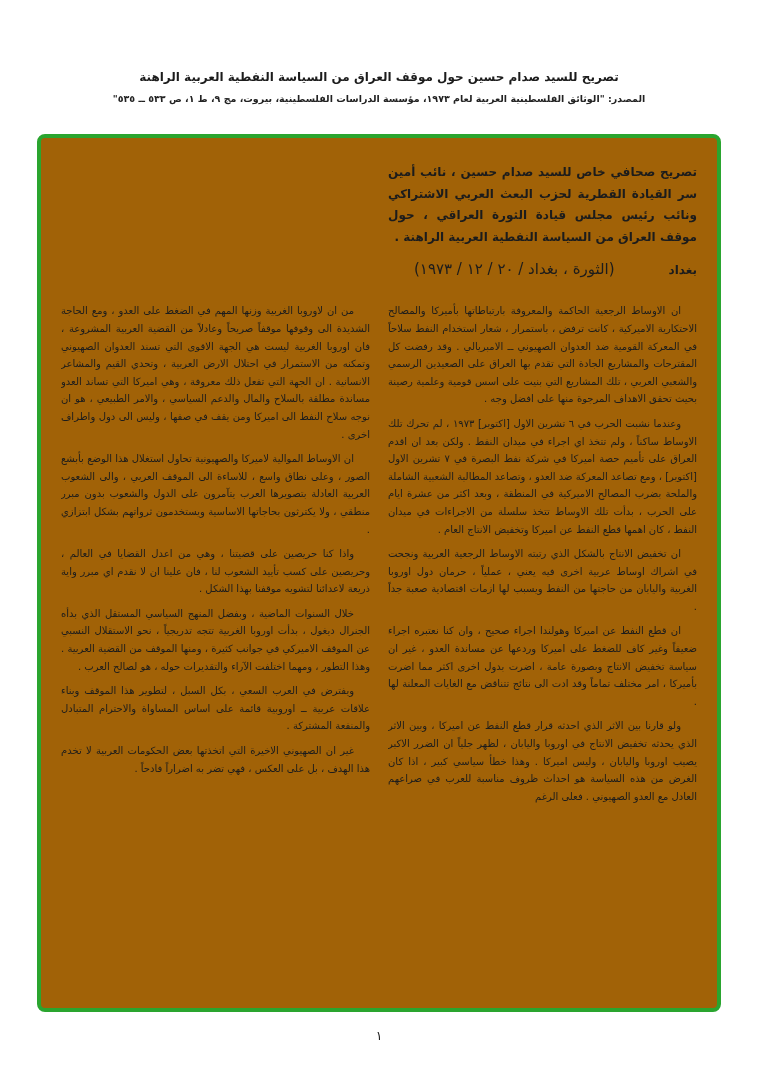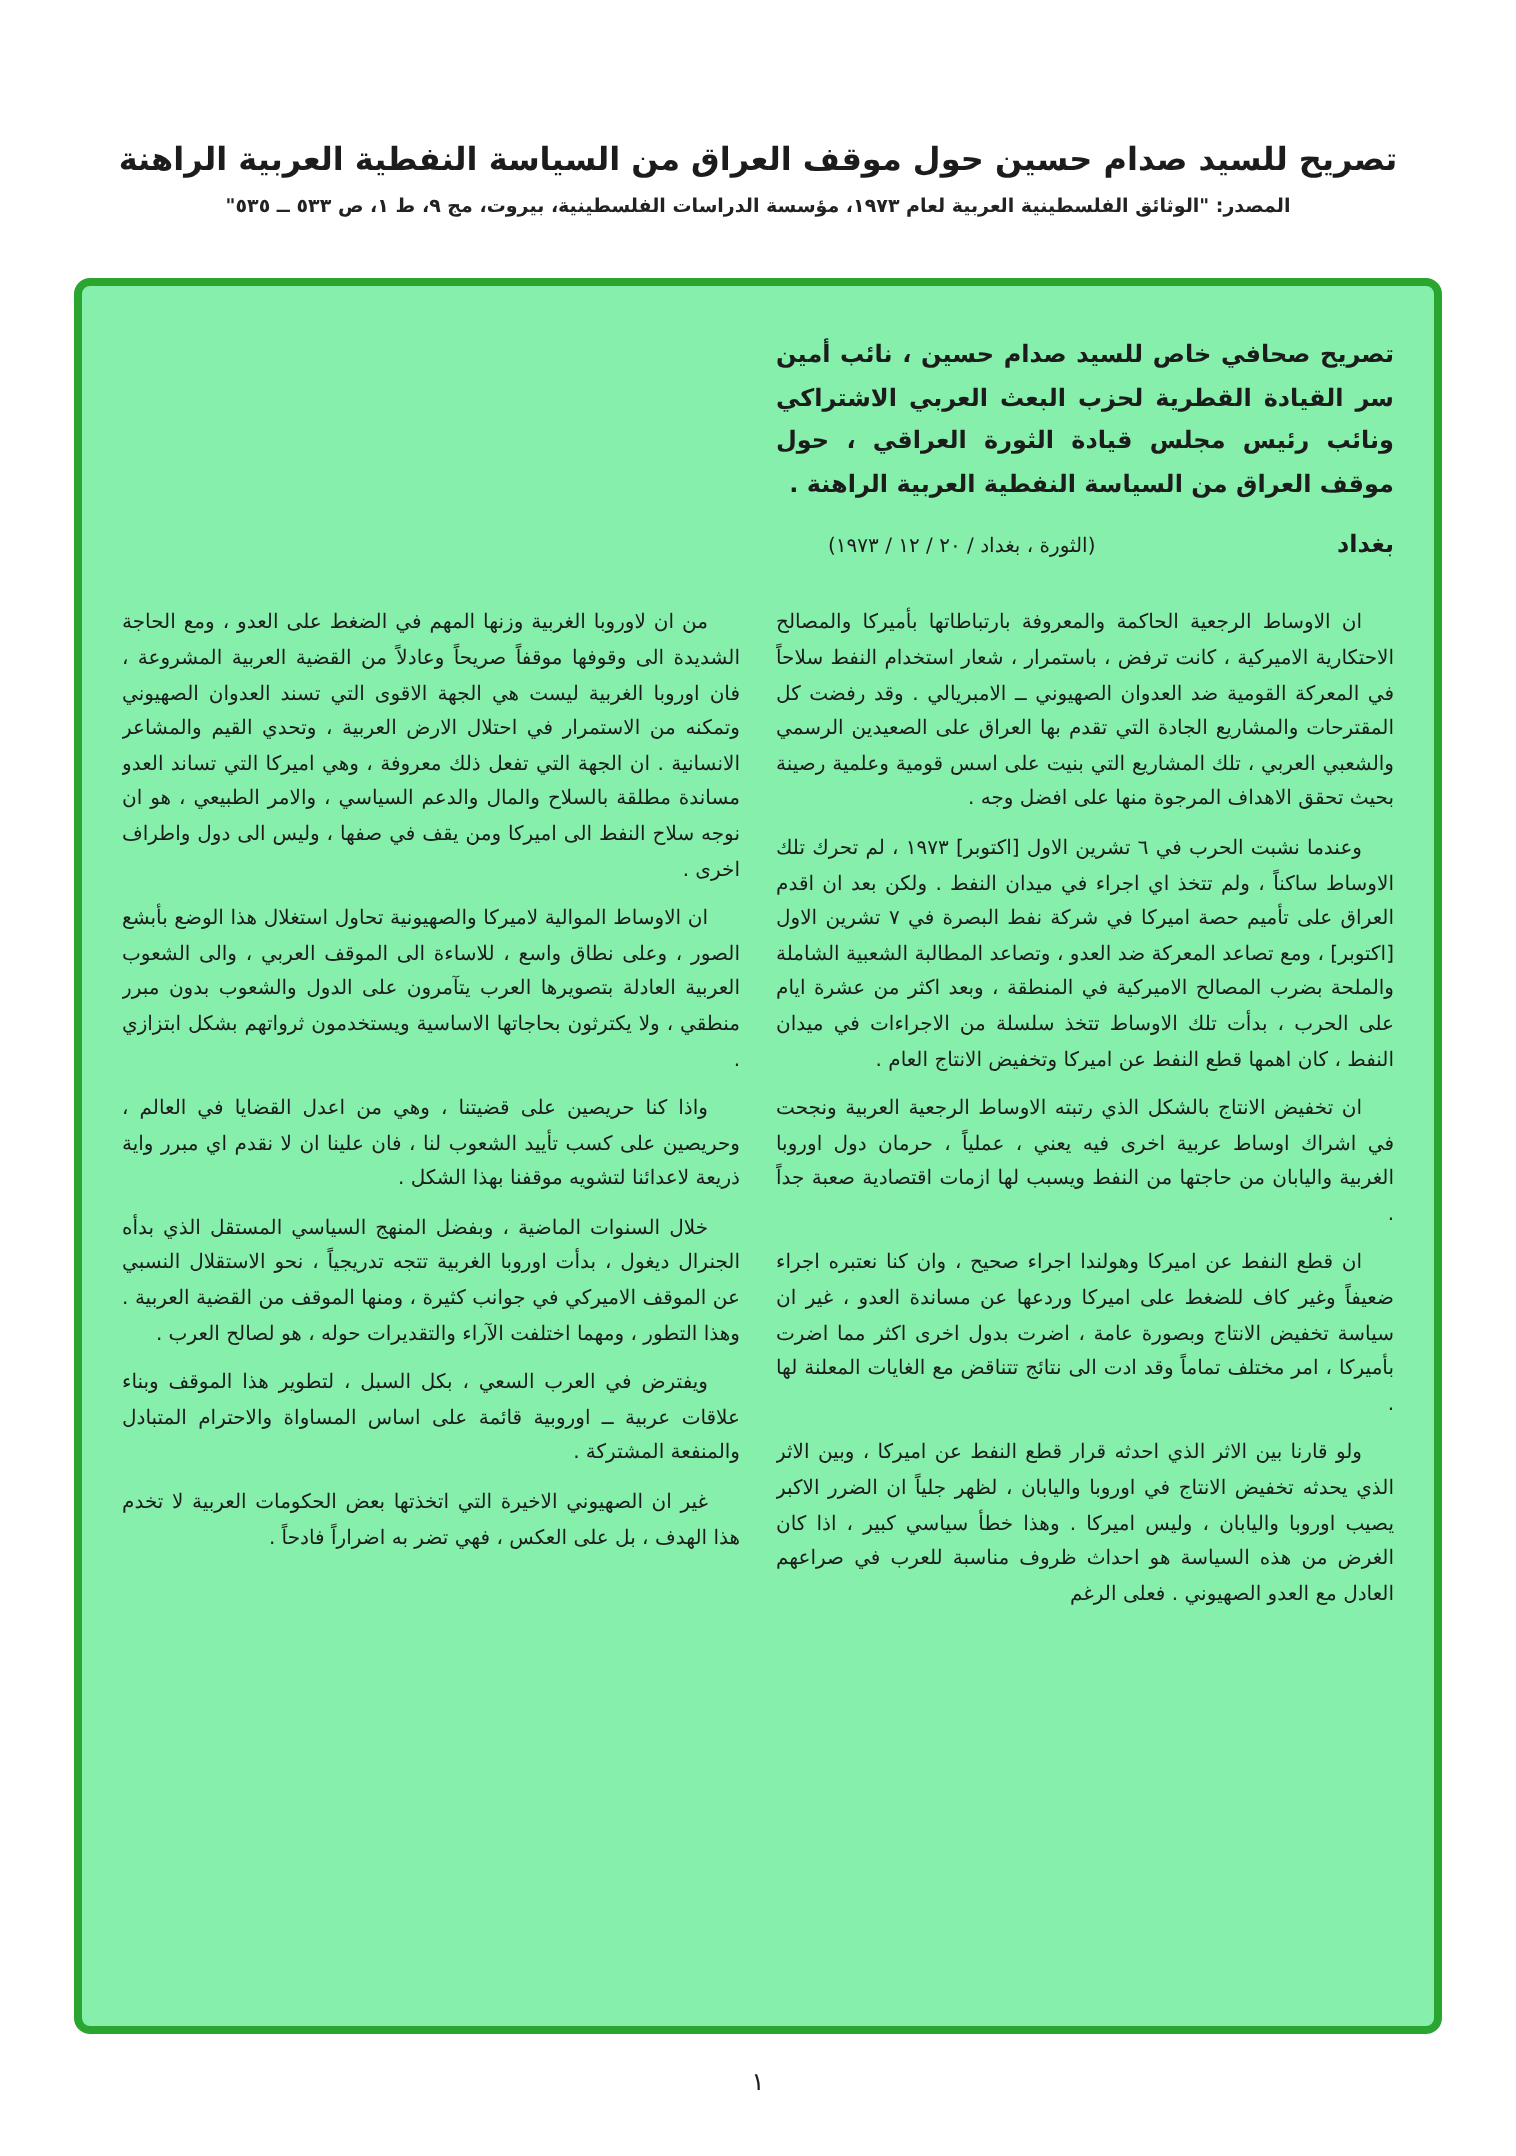--- a/index.html
+++ b/index.html
@@ -4,51 +4,51 @@
 <style>
   * { margin: 0; padding: 0; box-sizing: border-box; }
   html, body { width: 758px; height: 1078px; background: #ffffff; }
   body {
     font-family: "DejaVu Sans", sans-serif;
     color: #1c1c1c;
     overflow: hidden;
     direction: rtl;
   }
   .header { text-align: center; padding-top: 70px; }
-  .title { font-size: 16px; font-weight: bold; letter-spacing: 0.2px; }
+  .title { font-size: 12px; font-weight: bold; letter-spacing: 0.2px; }
   .source { font-size: 9.5px; font-weight: bold; margin-top: 9px; color: #222; }
   .frame {
     width: 684px;
     height: 878px;
     margin: 30px auto 0;
     border: 4px solid #2aa52f;
     border-radius: 8px;
     padding: 24px 20px 16px;
     overflow: hidden;
-    background: #86efac;
+    background: #a16207;
   }
   .top-row { display: flex; gap: 18px; }
   .intro-block { flex: 1; }
   .top-spacer { flex: 1; }
   .intro {
     font-weight: bold;
     font-size: 12px;
     line-height: 1.8;
     text-align: justify;
   }
   .dateline {
     display: flex;
     justify-content: space-between;
     align-items: baseline;
     font-size: 12px;
     margin-top: 12px;
     padding-left: 26px;
   }
   .dateline .city { font-weight: bold; }
-  .dateline .credit { font-size: 10px; }
+  .dateline .credit { font-size: 15px; }
   .columns { display: flex; gap: 18px; margin-top: 24px; }
   .col {
     flex: 1;
     font-size: 10px;
     line-height: 1.76;
     text-align: justify;
     overflow: hidden;
   }
   .para { text-indent: 16px; margin-bottom: 7px; }
   .page-num { text-align: center; margin-top: 16px; font-size: 12.5px; }

